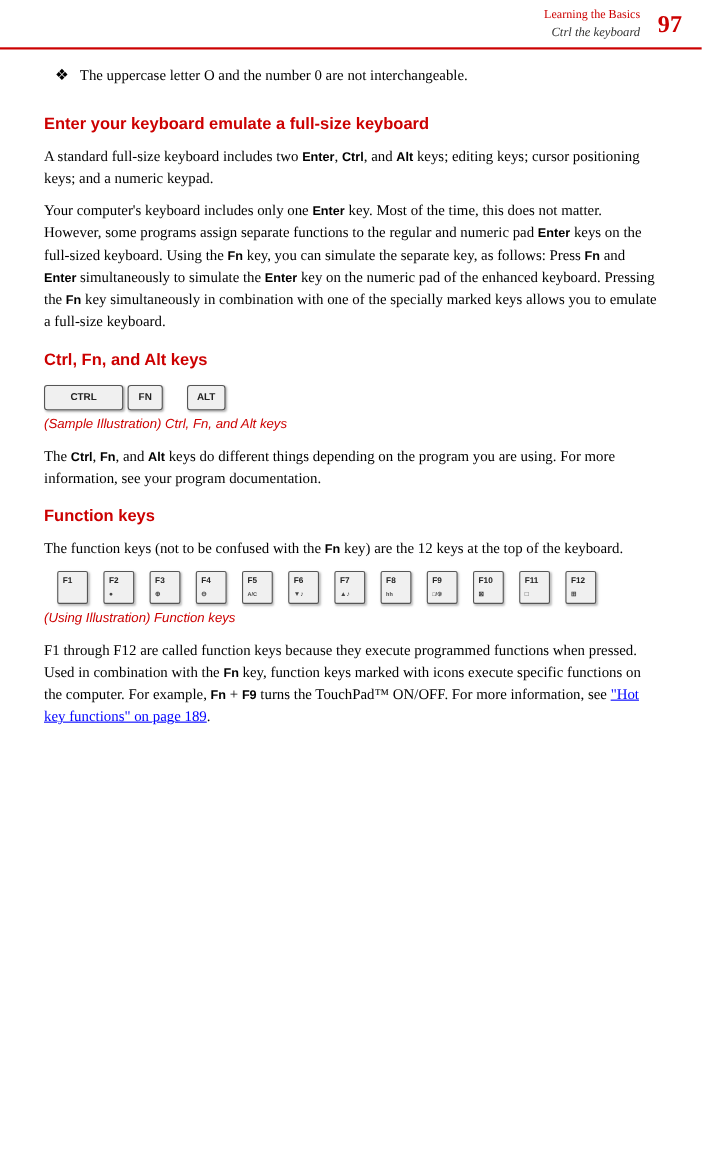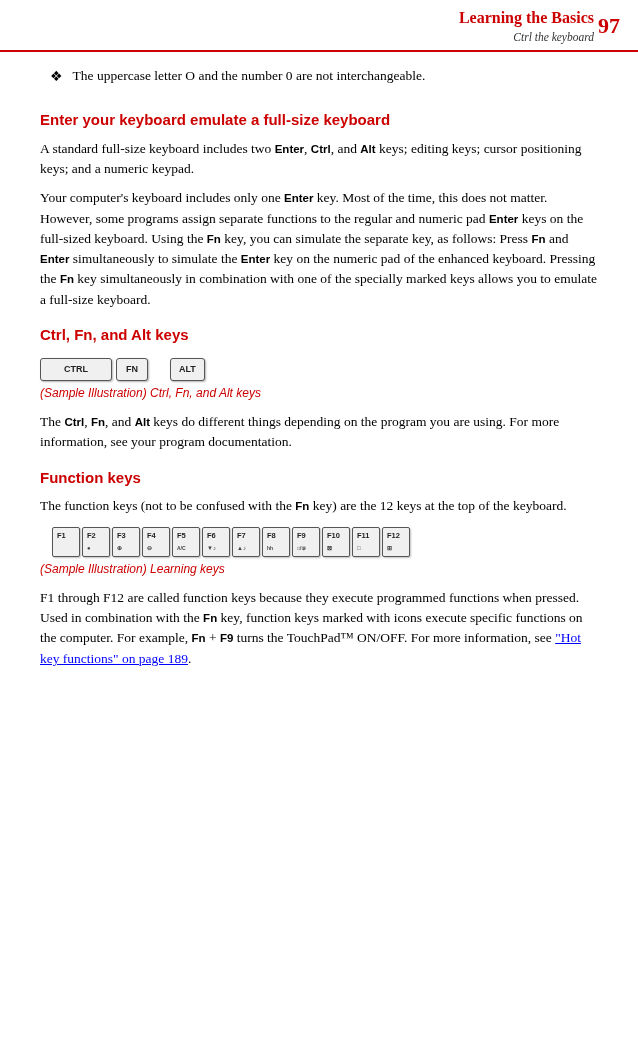--- a/index.html
+++ b/index.html
@@ -20,37 +20,37 @@
       align-items: flex-start;
       padding: 6px 18px 4px 18px;
       border-bottom: 2px solid #c00;
     }
 
     .header-text {
       text-align: right;
     }
 
     .header-top {
-      font-size: 16px;
-      font-weight: bold;
+      font-size: 11px;
+      font-weight: normal;
       color: #c00;
       margin-left: 19px;
     }
 
     .header-bottom {
       font-size: 11.5px;
       color: #333;
       font-style: italic;
     }
 
     .page-number {
       font-size: 22px;
       font-weight: bold;
       color: #c00;
-      margin-left: 4px;
+      margin-left: 16px;
       line-height: 1;
       align-self: center;
     }
 
     .content {
       padding: 14px 40px 20px 40px;
     }
 
     .bullet-item {
       display: flex;
@@ -116,21 +116,21 @@
     .caption-italic {
       font-family: Arial, Helvetica, sans-serif;
       font-style: italic;
       color: #c00;
       font-size: 12px;
       margin-bottom: 10px;
     }
 
     .fn-keys-row {
       display: flex;
-      gap: 2px;
+      gap: 14px;
       margin: 10px 0 4px 0;
       align-items: center;
       padding-left: 12px;
     }
 
     .fn-key {
       border: 1.5px solid #555;
       border-radius: 2px;
       background: #f0f0f0;
       font-family: Arial, sans-serif;
@@ -255,19 +255,19 @@
     <div class="fn-key">
         <span class="key-label">F11</span>
         <span class="key-icon">□</span>
       </div>
     <div class="fn-key">
         <span class="key-label">F12</span>
         <span class="key-icon">⊞</span>
       </div>
   </div>
 
-  <div class="caption-italic">(Sample Illustration) Learning keys</div>
+  <div class="caption-italic">(Using Illustration) Function keys</div>
 
   <p class="body-text">
     F1 through F12 are called function keys because they execute programmed functions when pressed. Used in combination with the <span class="kbd-inline">Fn</span> key, function keys marked with icons execute specific functions on the computer. For example, <span class="kbd-inline">Fn</span> + <span class="kbd-inline">F9</span> turns the TouchPad™ ON/OFF. For more information, see <span class="link-text">"Hot key functions" on page 189</span>.
   </p>
 
 </div>
 
 </body></html>

